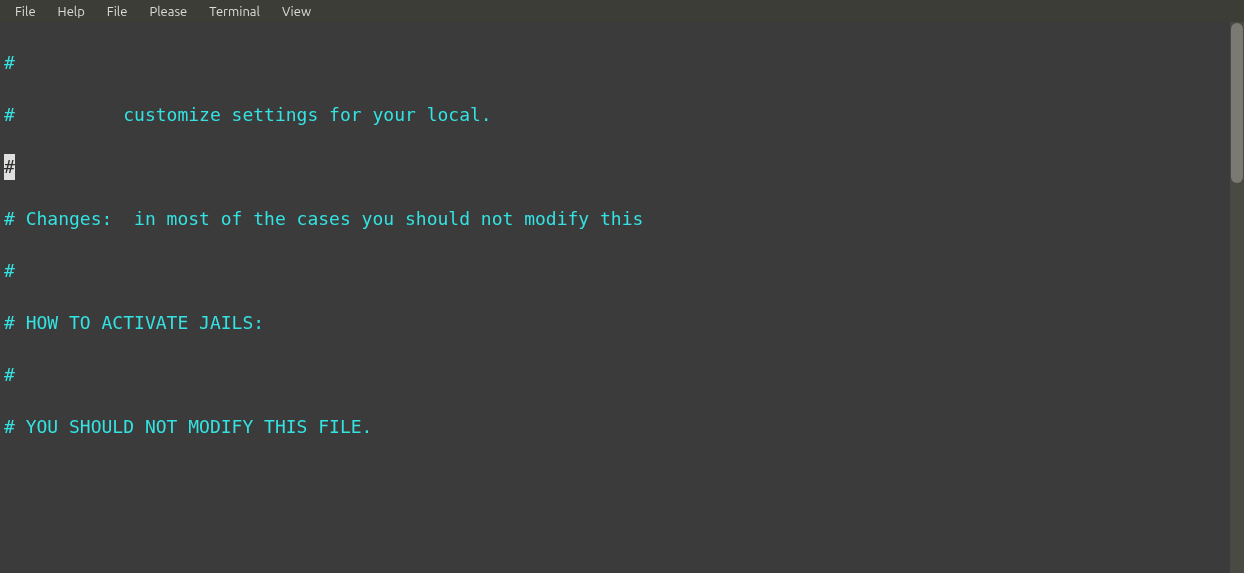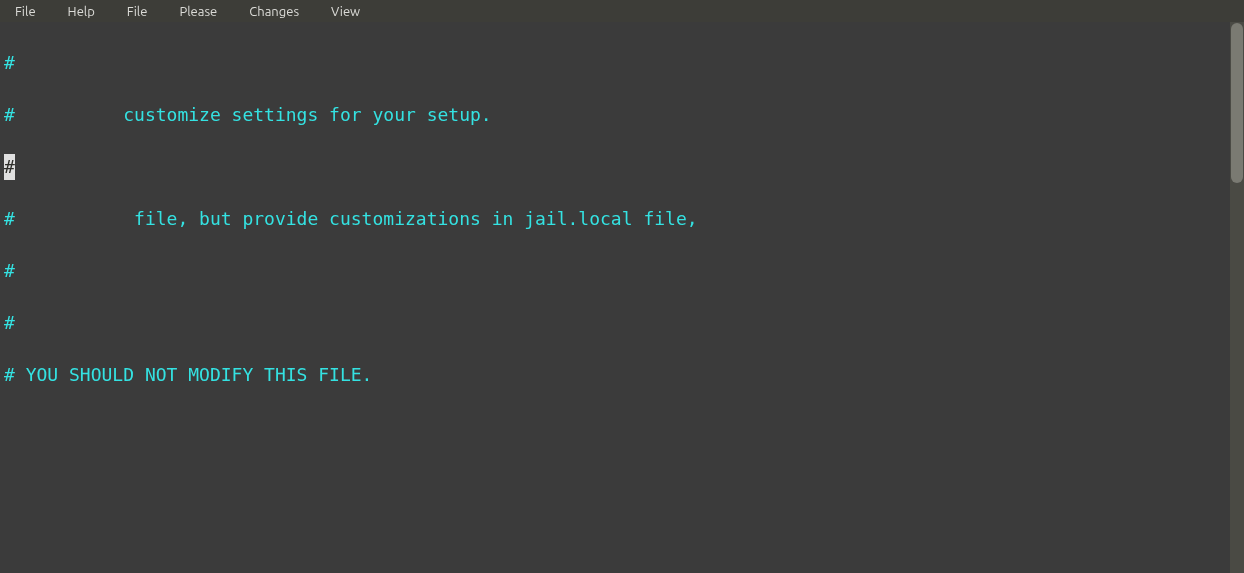--- a/index.html
+++ b/index.html
@@ -13,21 +13,21 @@
       height: 573px;
       overflow: hidden;
       font-family: "DejaVu Sans Mono", "Liberation Mono", monospace;
     }
     .menubar {
       background: #3d3d38;
       height: 22px;
       display: flex;
       align-items: center;
       padding: 0 6px;
-      gap: 14px;
+      gap: 4px;
     }
     .menu-item {
       color: #dcdcd8;
       font-family: "Ubuntu", "DejaVu Sans", sans-serif;
       font-size: 13px;
       padding: 2px 9px;
       cursor: pointer;
     }
     .terminal-area {
       padding: 2px 4px;
@@ -67,30 +67,31 @@
     }
   </style>
 </head>
 <body>
 
 <div class="menubar">
   <div class="menu-item">File</div>
   <div class="menu-item">Help</div>
   <div class="menu-item">File</div>
   <div class="menu-item">Please</div>
-  <div class="menu-item">Changes</div>
+  <div class="menu-item">Terminal</div>
   <div class="menu-item">View</div>
 </div>
 
 <div class="terminal-area">
 <span class="term-line">#</span>
-<span class="term-line">#          customize settings for your setup.</span>
+<span class="term-line">#          customize settings for your local.</span>
 <span class="term-line"><span class="cursor-hash">#</span></span>
-<span class="term-line">#           file, but provide customizations in jail.local file,</span>
+<span class="term-line"># Changes:  in most of the cases you should not modify this</span>
 <span class="term-line">#</span>
+<span class="term-line"># HOW TO ACTIVATE JAILS:</span>
 <span class="term-line">#</span>
 <span class="term-line"># YOU SHOULD NOT MODIFY THIS FILE.</span>
 
 
 
 
 
 
 
 

